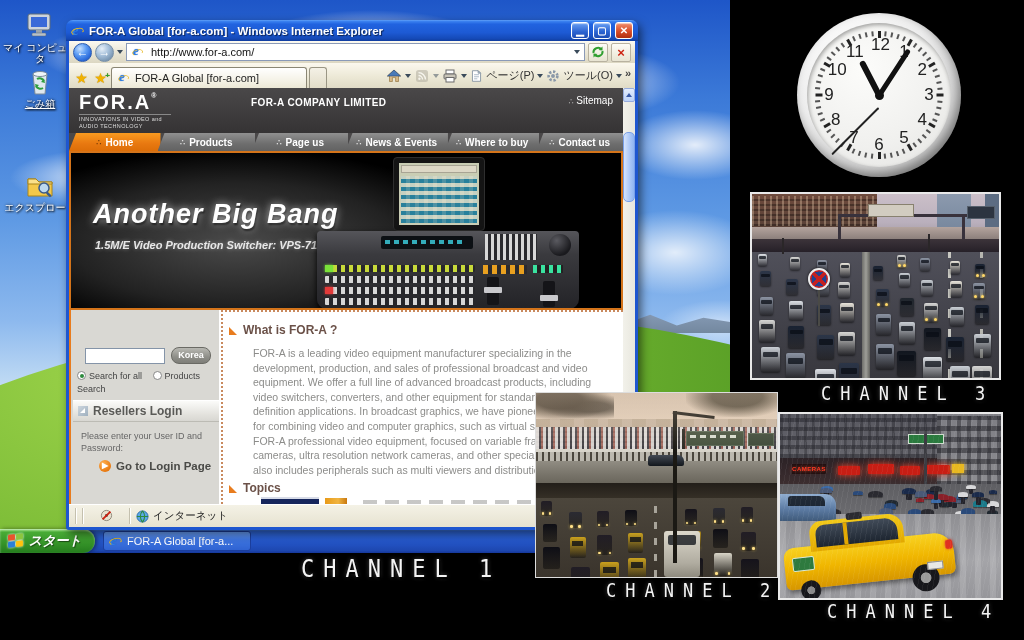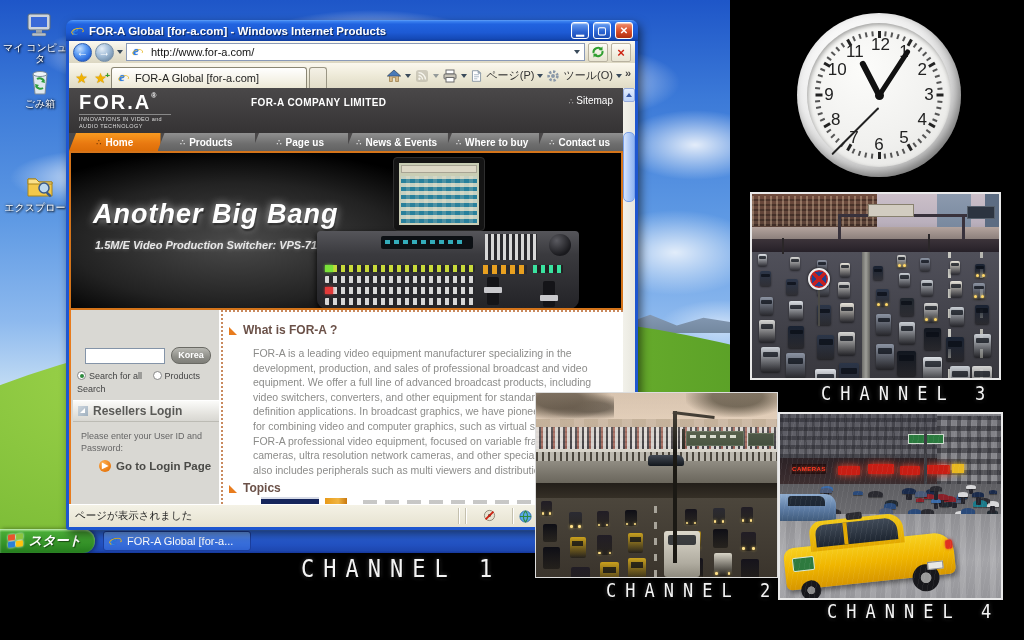--- a/index.html
+++ b/index.html
@@ -230,21 +230,21 @@
       <div class="ig">
         <svg width="32" height="28" viewBox="0 0 32 28">
           <rect x="4" y="2" width="22" height="16" rx="2" fill="#cdd4dc" stroke="#5a6a7a"></rect>
           <rect x="7" y="5" width="16" height="10" fill="#3a6ad8"></rect>
           <rect x="12" y="18" width="6" height="3" fill="#9aa4ae"></rect>
           <rect x="8" y="21" width="14" height="3" rx="1" fill="#b8c0c8" stroke="#5a6a7a" stroke-width=".5"></rect>
         </svg>
       </div>
       <div>マイ コンピュータ</div>
     </div>
-    <div class="dicon" style="left:2px;top:68px;">
+    <div class="dicon" style="left:2px;top:68px;text-decoration:underline;">
       <div class="ig">
         <svg width="32" height="28" viewBox="0 0 32 28">
           <path d="M9 6 L23 6 L21 26 L11 26 Z" fill="#dfe8ee" stroke="#7a8a9a"></path>
           <ellipse cx="16" cy="6" rx="7" ry="2.5" fill="#eef4f8" stroke="#7a8a9a"></ellipse>
           <path d="M13 11 a5 5 0 0 1 7 2" stroke="#2e9e3e" stroke-width="2" fill="none"></path>
           <path d="M19 20 a5 5 0 0 1 -7 -2" stroke="#2e9e3e" stroke-width="2" fill="none"></path>
           <path d="M20 11 l1 4 -4 -1 z" fill="#2e9e3e"></path>
           <path d="M12 20 l-1 -4 4 1 z" fill="#2e9e3e"></path>
         </svg>
       </div>
@@ -281,21 +281,21 @@
       </div>
     </div>
   </div>
 
   <div id="win">
     <div id="titlebar">
       <span class="eicon">
           <b>e</b>
           <u></u>
         </span>
-      <span class="t">FOR-A Global [for-a.com] - Windows Internet Products</span>
+      <span class="t">FOR-A Global [for-a.com] - Windows Internet Explorer</span>
       <span class="tbtn">▁</span>
       <span class="tbtn">▢</span>
       <span class="tbtn close">✕</span>
     </div>
 
     <div id="addrrow">
       <span class="navcirc">←</span>
       <span class="navcirc dim">→</span>
       <span class="caret"></span>
       <span id="addrfield">
@@ -476,21 +476,20 @@
       <span class="sarrow" style="top:0">
           <i style="border-bottom:4px solid #3a5aa8"></i>
         </span>
       <span class="sarrow" style="bottom:0">
           <i style="border-top:4px solid #3a5aa8"></i>
         </span>
       <span id="sthumb"></span>
     </div>
 
     <div id="statusbar">
-      <span style="flex:1">ページが表示されました</span>
       <span class="sdiv"></span>
       <span class="sdiv"></span>
       <span style="width:34px;text-align:center">
         <svg width="13" height="13" viewBox="0 0 14 14">
             <circle cx="7" cy="7" r="5.5" fill="#e8e2d0" stroke="#8a8476"></circle>
             <circle cx="7" cy="7" r="1.6" fill="#444"></circle>
             <rect x="1" y="6" width="12" height="2" transform="rotate(-45 7 7)" fill="#cc2211"></rect>
           </svg>
       </span>
       <span class="sdiv"></span>

